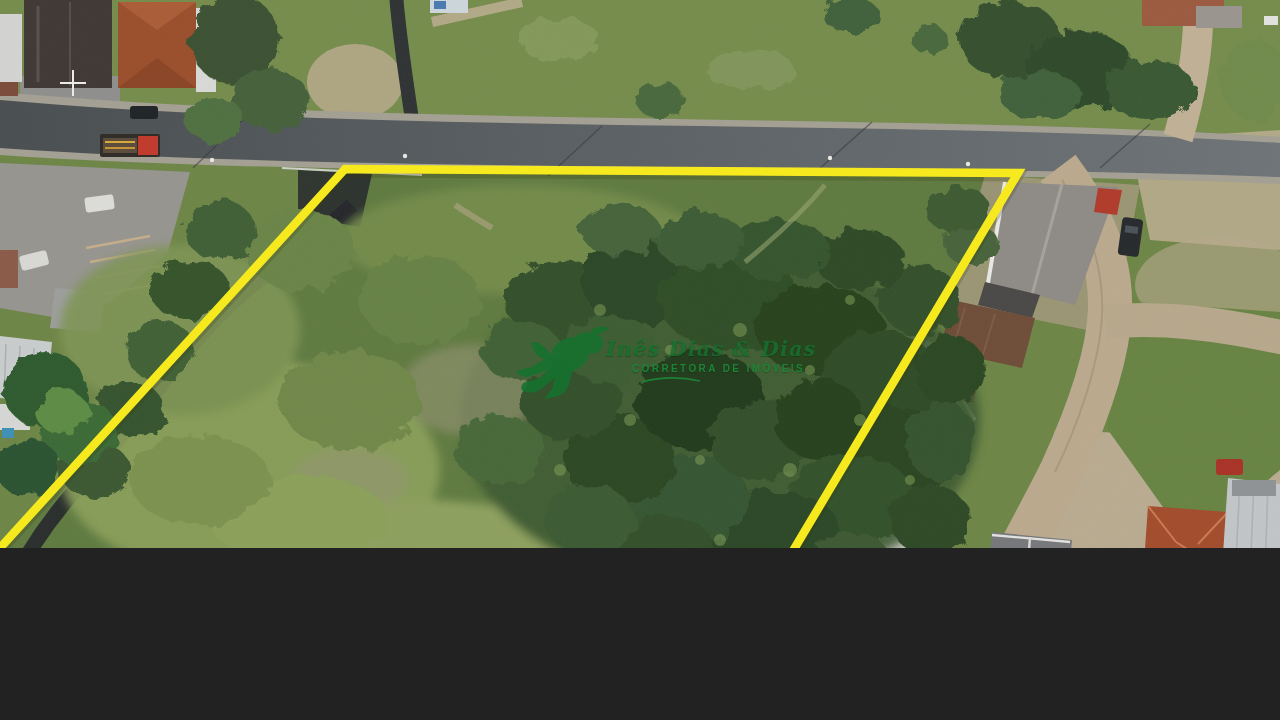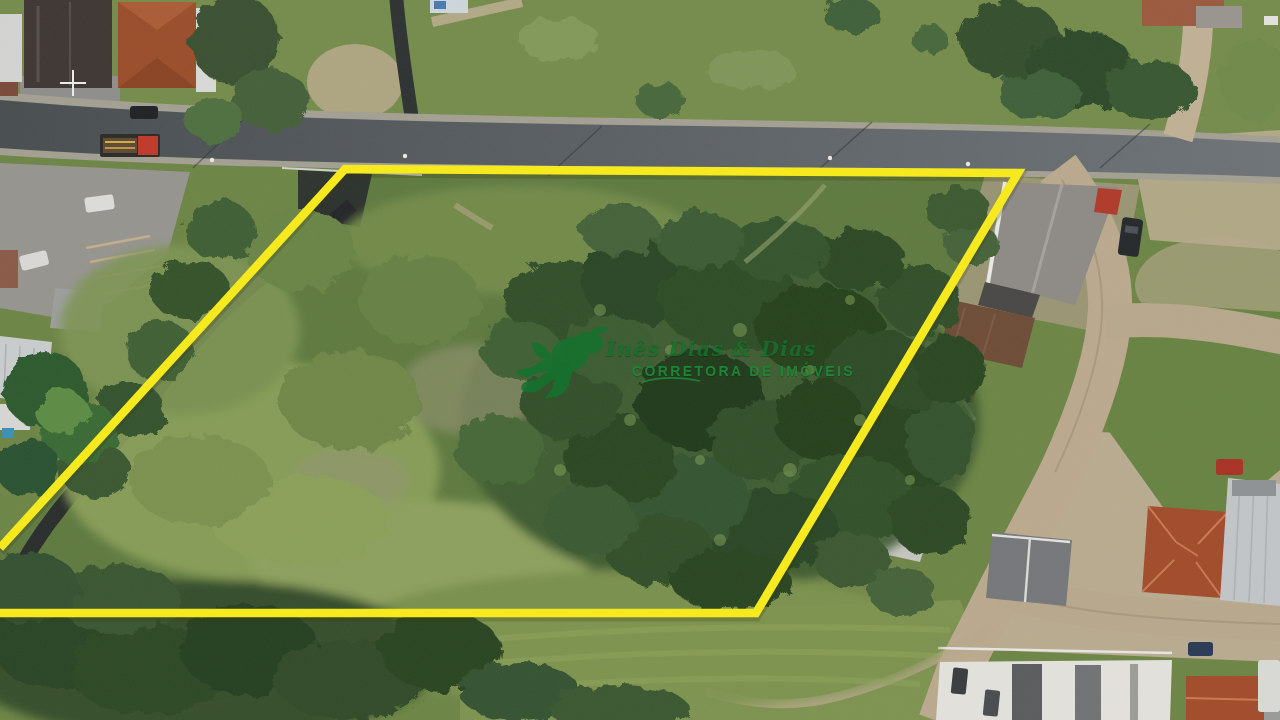--- a/index.html
+++ b/index.html
@@ -1,28 +1,28 @@
 <!DOCTYPE html>
 <html style="--boundary-yellow: #f6ea1f; --logo-green: #15722e; --subtitle-green: #1d8838;"><head>
 <meta charset="utf-8">
 <style>
   html,body{margin:0;padding:0;background:#222;}
-  #stage{position:relative;width:1280px;height:720px;overflow:hidden;background:#6f8748;
+  #stage{position:relative;width:1280px;height:548px;overflow:hidden;background:#6f8748;
          font-family:"Liberation Sans",sans-serif;}
   #scene{position:absolute;left:0;top:0;}
   .boundary{stroke:var(--boundary-yellow,#f6ea1f);}
   .boundary-shadow{stroke:#3a3a08;}
   .logo-fill{fill:var(--logo-green,#15722e);}
   #watermark{position:absolute;left:510px;top:316px;width:280px;height:92px;pointer-events:none;}
   #brand-script{position:absolute;left:96px;top:22px;width:184px;
       font-family:"DejaVu Serif",serif;font-style:italic;font-weight:bold;
       font-size:21px;line-height:22px;letter-spacing:1px;white-space:nowrap;
       color:var(--logo-green,#15722e);opacity:.82;text-shadow:0 1px 1px rgba(0,30,0,.35);}
   #brand-subtitle{position:absolute;left:122px;top:47px;
-      font-family:"Liberation Sans",sans-serif;font-weight:bold;font-size:14px;
+      font-family:"Liberation Sans",sans-serif;font-weight:bold;font-size:10px;
       letter-spacing:2.4px;white-space:nowrap;color:var(--subtitle-green,#1d8838);
       opacity:.95;text-shadow:0 1px 1px rgba(0,30,0,.3);}
   #brand-swoosh{position:absolute;left:130px;top:60px;}
 </style>
 </head>
 <body>
 
 <div id="stage">
 <svg id="scene" width="1280" height="720" viewBox="0 0 1280 720">
   <defs>

